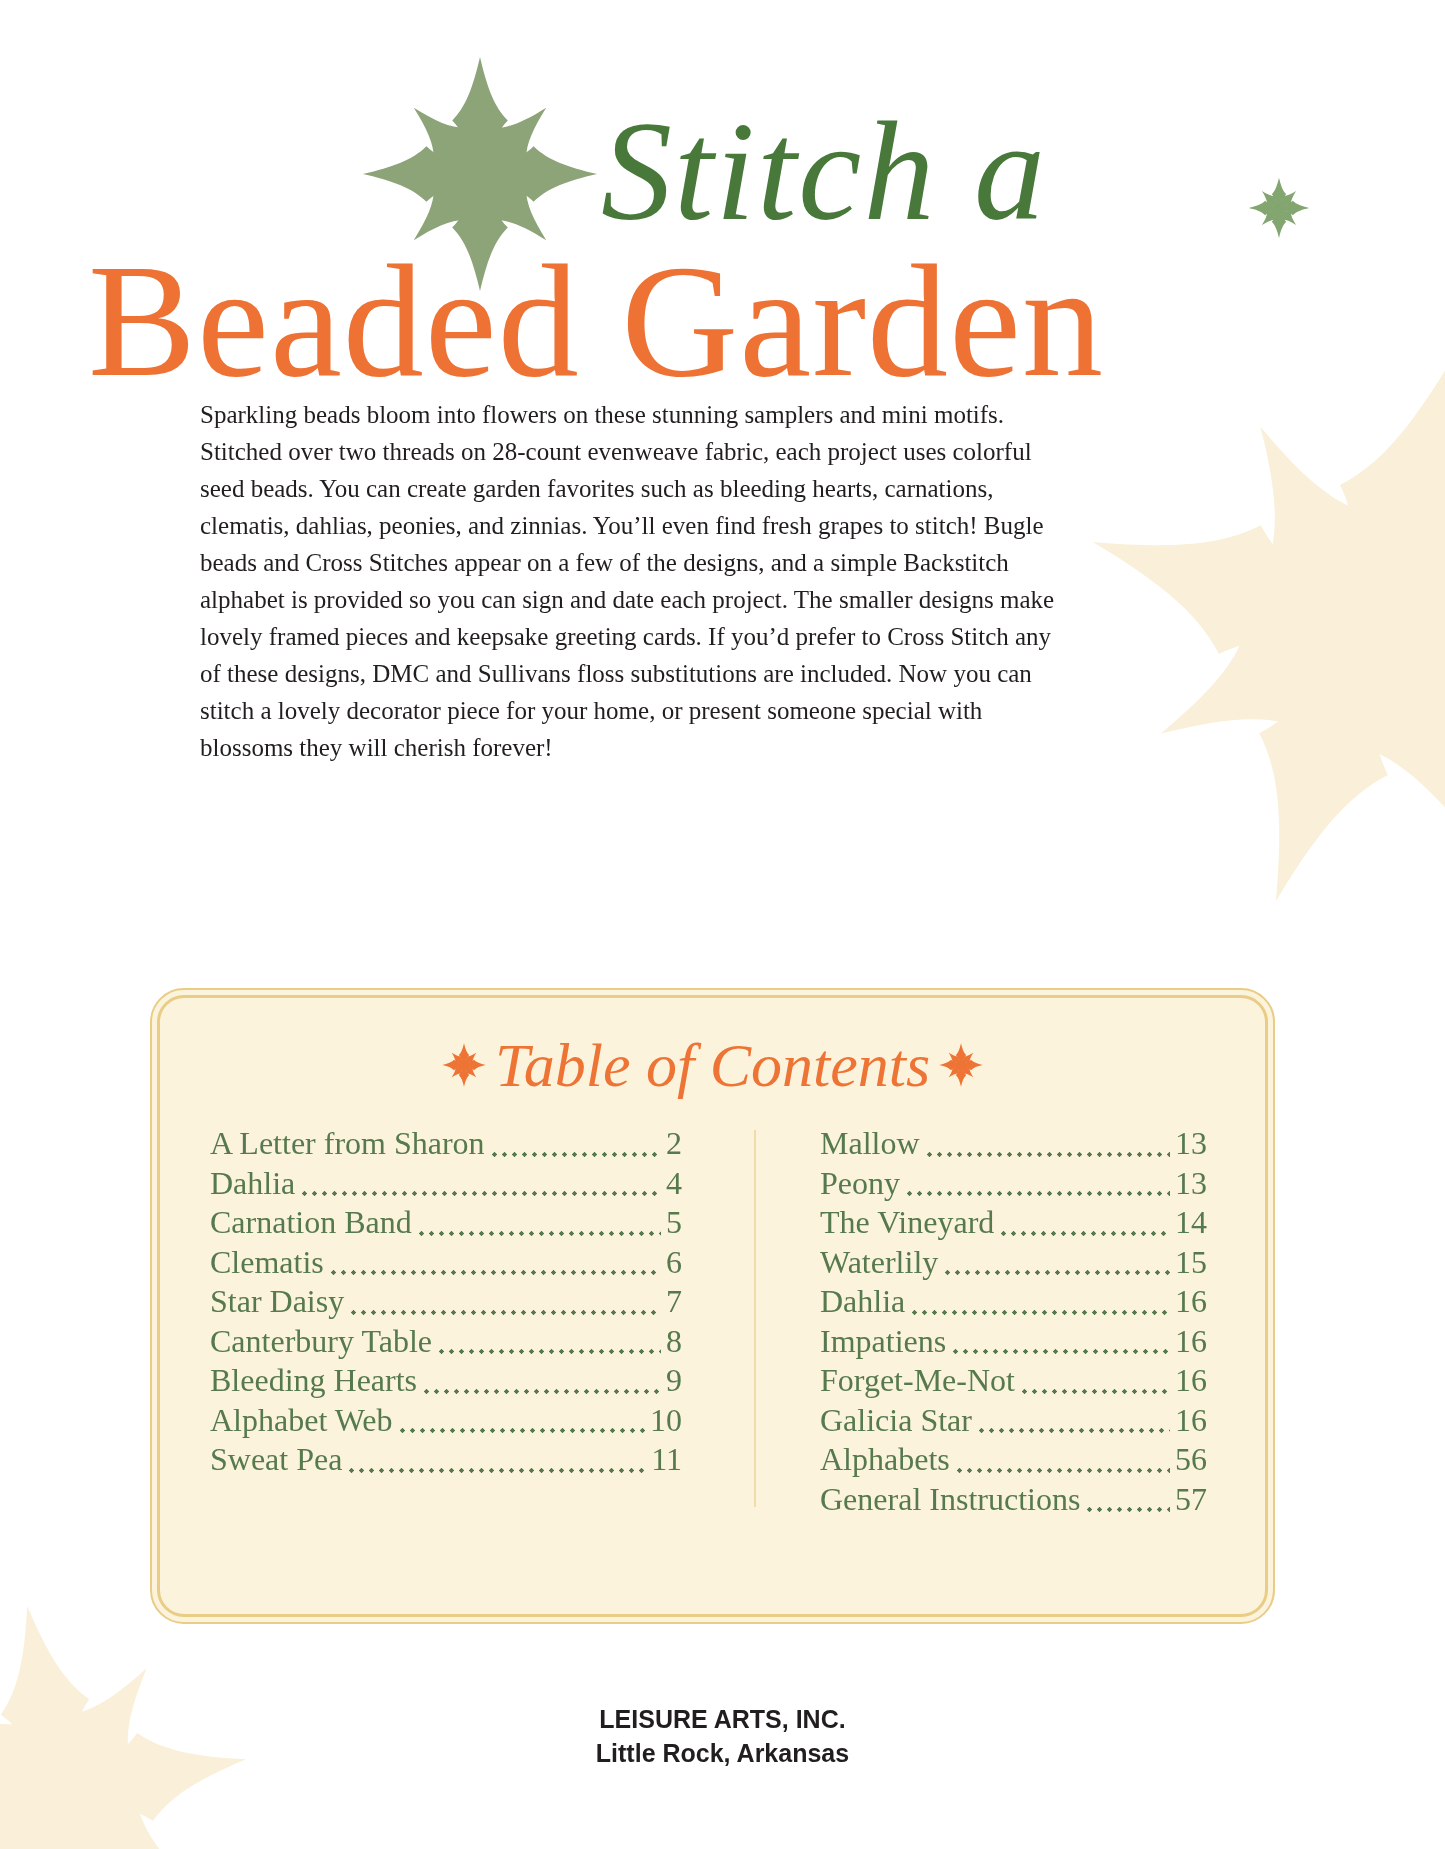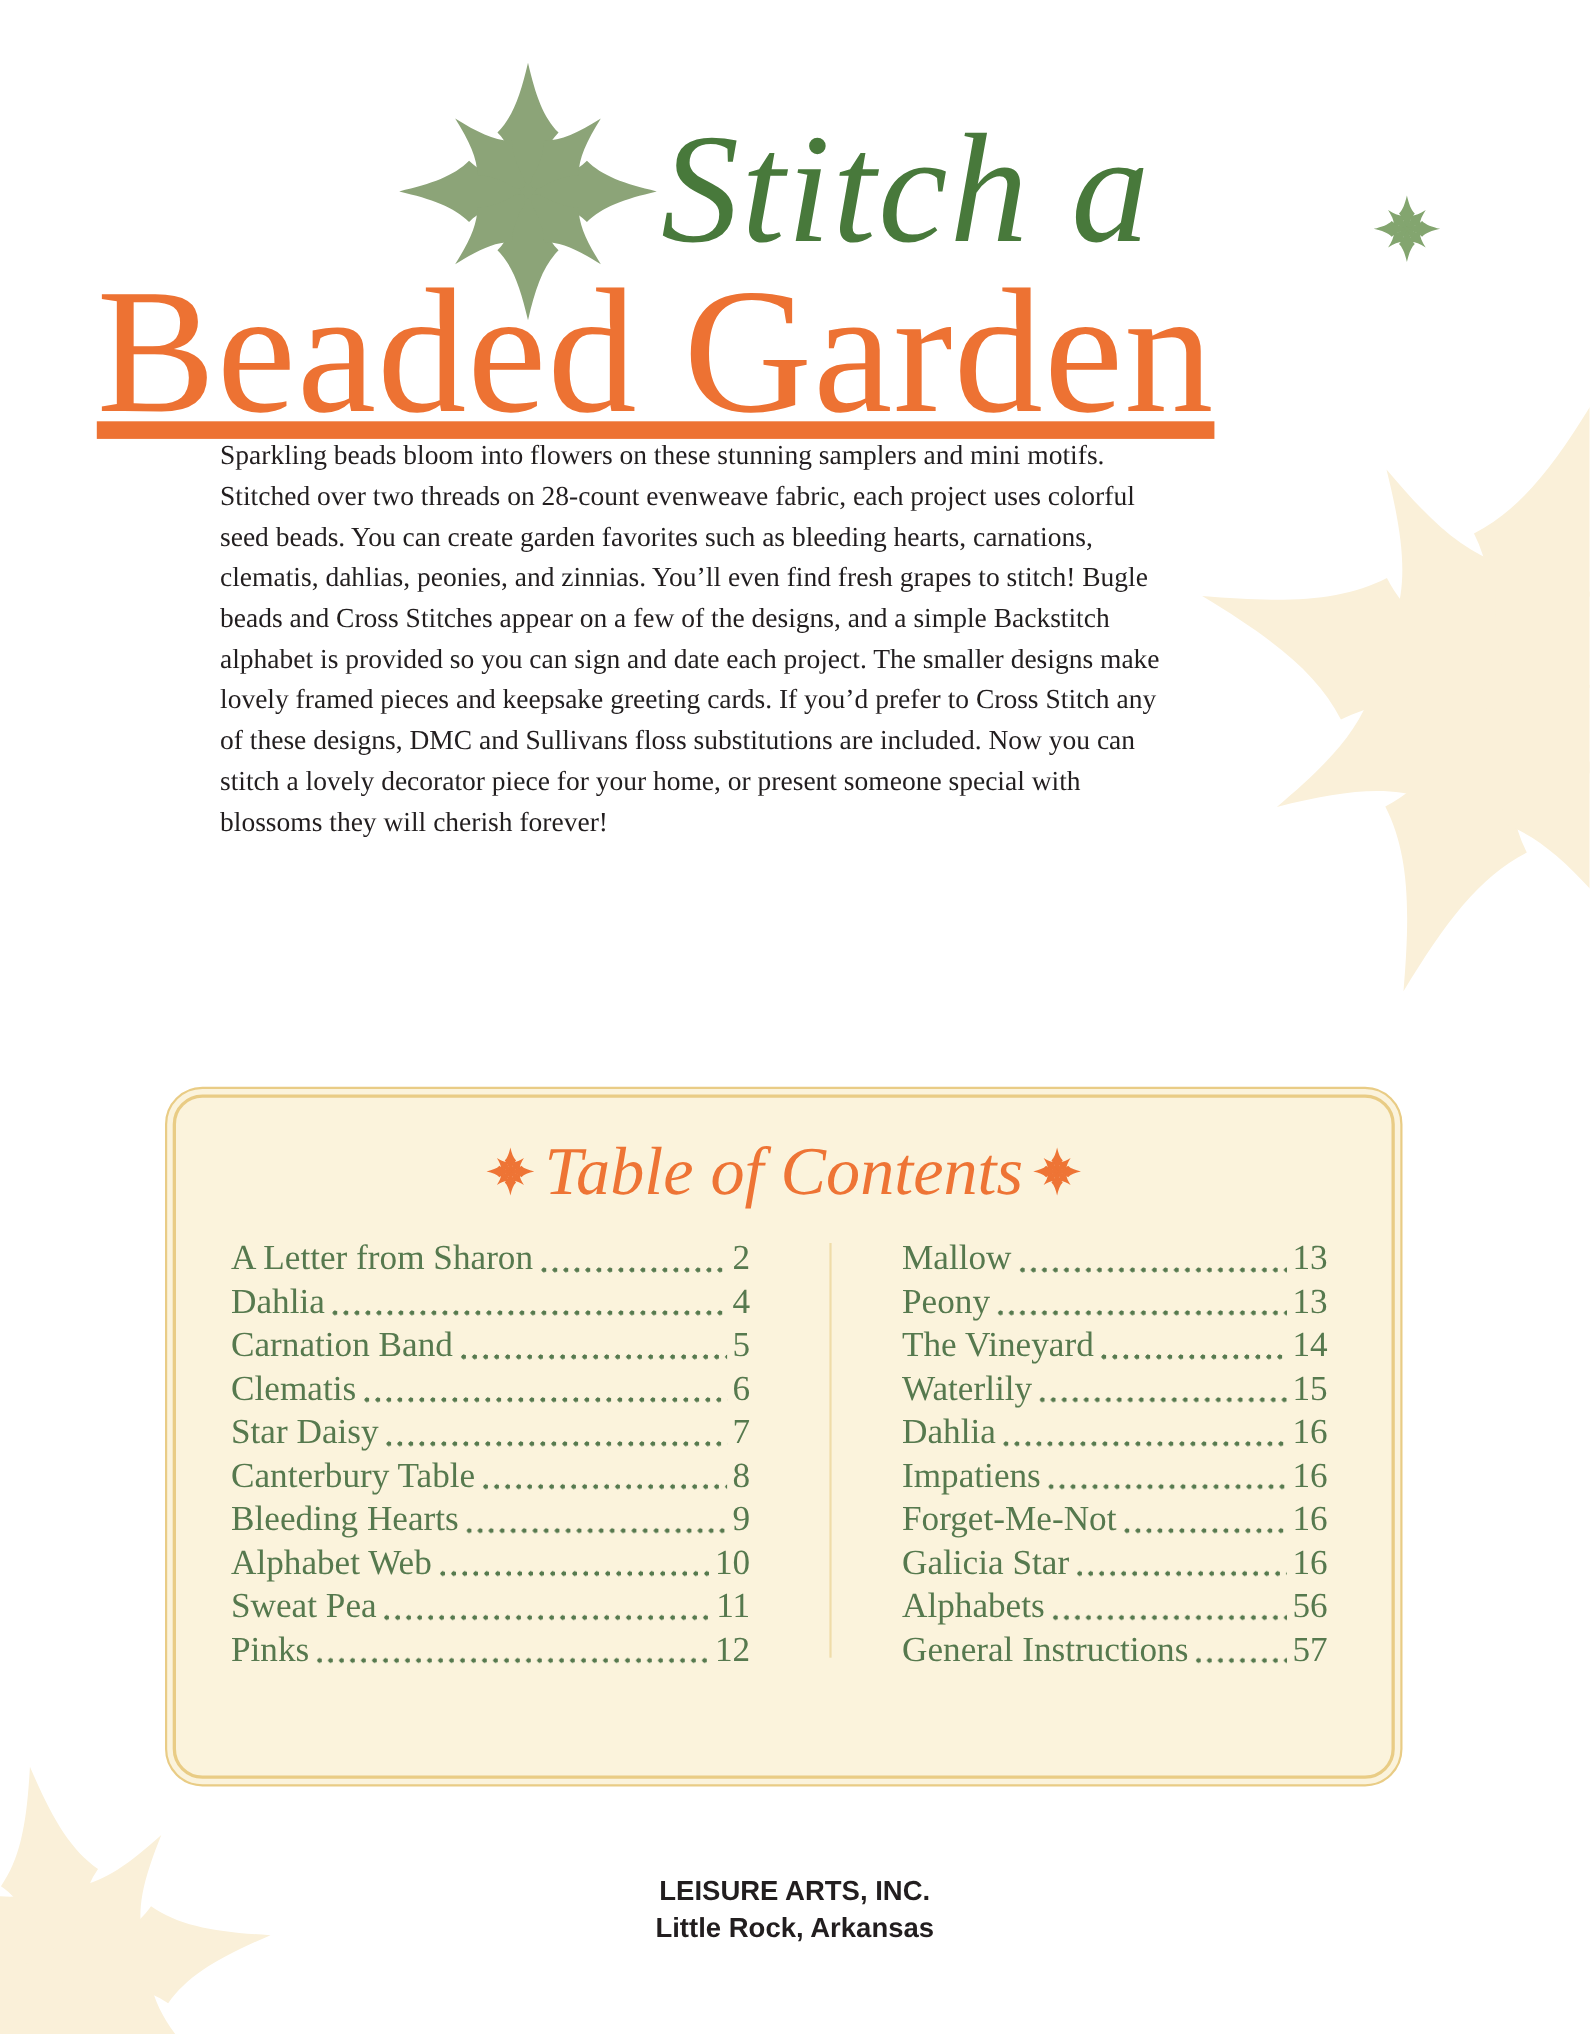--- a/index.html
+++ b/index.html
@@ -12,21 +12,21 @@
     color:#FAF0D9;transform:rotate(18deg);z-index:0;}
   .bg-flower-left{position:absolute;left:-140px;top:1592px;width:400px;height:400px;
     color:#FAF0D9;transform:rotate(-10deg);z-index:0;}
 
   .header{position:absolute;left:0;top:0;width:1445px;height:400px;z-index:2;}
   .title-flower{position:absolute;left:356px;top:50px;width:248px;height:248px;color:#8CA478;}
   .title-line1{position:absolute;left:578px;top:100px;font-size:142px;font-style:italic;
     line-height:1;color:#48793B;letter-spacing:2px;white-space:nowrap;margin-left:23px;}
   .title-asterisk-small{position:absolute;left:1247px;top:176px;width:64px;height:64px;color:#83A56F;}
   .title-line2{position:absolute;left:88px;top:240px;font-size:162px;line-height:1;
-    color:#ED7233;letter-spacing:1px;white-space:nowrap;text-decoration:underline;}
+    color:#ED7233;letter-spacing:1px;white-space:nowrap;}
 
   .intro{position:absolute;left:200px;top:396px;width:858px;z-index:2;
     font-size:25px;line-height:37px;color:#221E1F;}
 
   .toc-box{position:absolute;left:150px;top:988px;width:1125px;height:636px;z-index:2;
     box-sizing:border-box;background:#FBF3DC;border:2px solid #E9CC85;border-radius:34px;padding:5px;}
   .toc-box-inner{box-sizing:border-box;width:100%;height:100%;background:#FBF3DC;
     border:3px solid #E9CC85;border-radius:27px;}
   .toc-heading-row{display:flex;align-items:center;justify-content:center;gap:8px;
     margin-top:36px;color:#EE7435;}
@@ -140,25 +140,20 @@
         <div class="toc-row">
             <span class="toc-label">Alphabet Web</span>
             <span class="toc-dots"></span>
             <span class="toc-page">10</span>
           </div>
         <div class="toc-row">
             <span class="toc-label">Sweat Pea</span>
             <span class="toc-dots"></span>
             <span class="toc-page">11</span>
           </div>
-        <div class="toc-row">
-            <span class="toc-label">Pinks</span>
-            <span class="toc-dots"></span>
-            <span class="toc-page">12</span>
-          </div>
       </div>
       <div class="toc-divider"></div>
       <div class="toc-col right">
         <div class="toc-row">
             <span class="toc-label">Mallow</span>
             <span class="toc-dots"></span>
             <span class="toc-page">13</span>
           </div>
         <div class="toc-row">
             <span class="toc-label">Peony</span>

